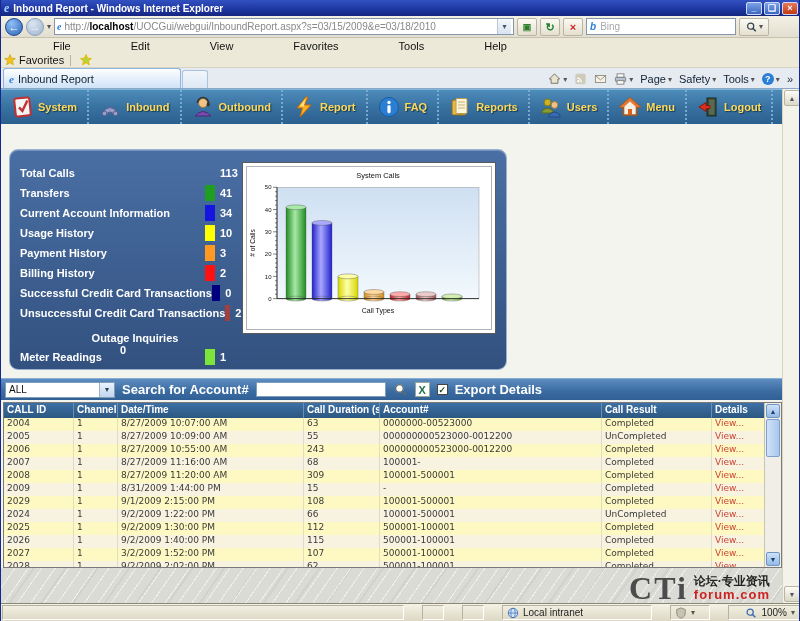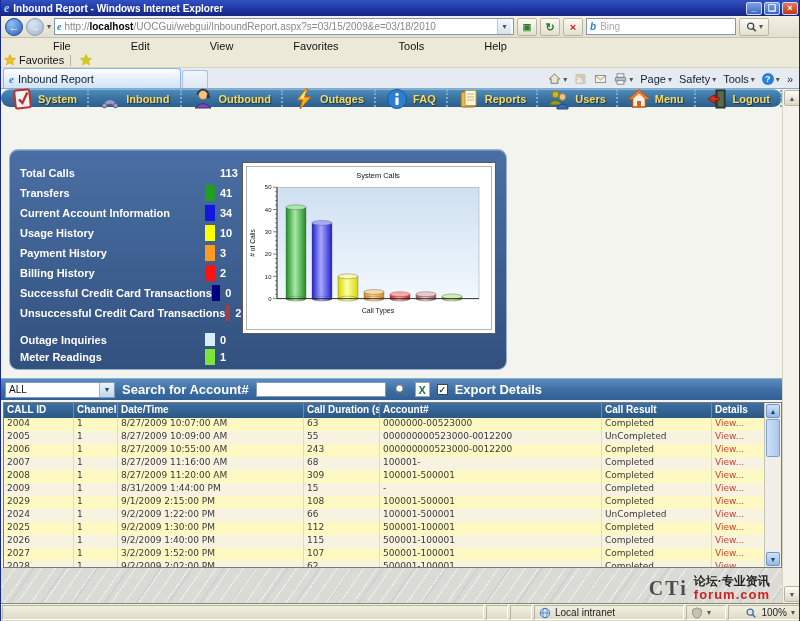--- a/index.html
+++ b/index.html
@@ -58,34 +58,34 @@
   .tab.active .ie-e { margin-right:4px; }
   .tab.stub { width:26px; height:18px; background:linear-gradient(180deg,#f2f6fb,#dde8f4); border:1px solid #aac2de; border-bottom:none; border-radius:3px 3px 0 0; margin-left:1px; }
   #cmdbar { margin-left:auto; display:flex; align-items:center; gap:7px; padding:0 8px 3px 0; font-size:11px; color:#123; }
   .cmd-item { display:flex; align-items:center; gap:2px; }
   .cmd-ico { width:13px; height:12px; display:inline-block; }
   .help-circle { width:12px; height:12px; border-radius:50%; background:#2a7fd4; color:#fff; font-size:9px; font-weight:bold; text-align:center; line-height:12px; }
 
   
   #content { position:absolute; left:0; top:89px; width:800px; height:514px; background:#f4f4ef; }
 
-  #navbar { position:absolute; left:0; top:0; width:781px; height:18px;
-    background:linear-gradient(180deg,#4e8cba 0%,#3a74a3 45%,#2b5f8e 100%); border-top:1px solid #7fb7d9; display:flex;border-radius:9px; }
+  #navbar { position:absolute; left:0; top:0; width:781px; height:35px;
+    background:linear-gradient(180deg,#4e8cba 0%,#3a74a3 45%,#2b5f8e 100%); border-top:1px solid #7fb7d9; display:flex; }
   .nav-item { display:flex; align-items:center; gap:5px; padding:0 10px; border-right:2px dotted #7aa9cd; cursor:pointer; }
   .nav-label { font-size:11px; font-weight:bold; color:#ffd75a; text-shadow:1px 1px 1px #123a52; }
   .nav-ico { width:22px; height:22px; }
 
   #stats-strip { position:absolute; left:0; top:35px; width:781px; height:16px;
     background:linear-gradient(180deg,#e8e7df,#d6d4c8); border-top:2px solid #1e3e68;
     font-size:11px; font-weight:bold; color:#101010; line-height:14px; padding-left:4px; }
 
   #stats-panel { position:absolute; left:8px; top:60px; width:498px; height:221px; border-radius:9px;
     background:linear-gradient(180deg,#4a6fa4,#32517f); border:1px solid #9ab0d0; box-shadow:inset 0 1px 0 rgba(255,255,255,.25); padding:13px 0 0 10px; }
   .stat-row { display:flex; align-items:center; height:20px; width:230px; }
-  .stat-row.gap { margin-top:9px; height:15px; }
+  .stat-row.gap { margin-top:9px; height:15px;flex-direction:column; }
   .stat-label { flex:1; font-size:11px; font-weight:bold; color:#fff; white-space:nowrap; }
   .stat-chip { width:10px; height:16px; margin-right:5px; }
   .stat-row.gap .stat-chip { height:13px; }
   .stat-value { width:30px; font-size:11px; font-weight:bold; color:#fff; }
 
   #chart-frame { position:absolute; left:232px; top:12px; width:254px; height:172px; background:#fff; border:1px solid #5a5a5a; padding:3px; }
   #chart-inner { width:100%; height:100%; border:1px solid #b4b4b4; }
 
   #filterbar { position:absolute; left:0; top:289px; width:781px; height:22px;
     background:linear-gradient(180deg,#5d8cc0 0%,#3c6da2 55%,#305f95 100%); border-top:1px solid #87aed4;
@@ -114,34 +114,34 @@
   .scr-btn.up { top:1px; }
   .scr-btn.down { bottom:1px; }
   #grid-thumb { position:absolute; left:1px; top:16px; width:14px; height:38px; border-radius:2px;
     background:linear-gradient(90deg,#cfe2f8,#a9c7ec); border:1px solid #7f9fcc; }
 
   
   #bottom-area { position:absolute; left:0; top:479px; width:781px; height:35px; background:#dbdbd6;
     background-image:repeating-linear-gradient(125deg, rgba(255,255,255,.55) 0 1px, transparent 1px 11px),
                      repeating-linear-gradient(125deg, rgba(200,200,196,.5) 0 2px, transparent 2px 26px); }
   #watermark { position:absolute; right:12px; bottom:0px; display:flex; align-items:center; gap:6px; }
-  #wm-brand { font-family:"Liberation Serif",serif; font-size:20px; font-weight:bold; color:#4c4c4c; letter-spacing:2px; line-height:30px; }
+  #wm-brand { font-family:"Liberation Serif",serif; font-size:32px; font-weight:bold; color:#4c4c4c; letter-spacing:2px; line-height:30px; }
   #wm-right { display:flex; flex-direction:column; line-height:13px; }
   #wm-cn { font-size:12px; font-weight:bold; color:#222; }
   #wm-domain { font-size:13px; font-weight:bold; color:#c22; letter-spacing:1px; }
 
   
   #page-scroll { position:absolute; left:781px; top:0; width:19px; height:514px; background:#f4f3ea; border-left:1px solid #d8d4c2; }
   .pg-btn { position:absolute; left:1px; width:16px; height:16px; background:linear-gradient(180deg,#fdfcf6,#dcd8c6); border:1px solid #b9b5a2; border-radius:2px;
     font-size:7px; color:#556; text-align:center; line-height:15px; }
   .pg-btn.up { top:1px; } .pg-btn.down { bottom:1px; }
 
   
   #statusbar { position:absolute; left:0; top:603px; width:800px; height:18px;
-    background:linear-gradient(180deg,#f4f2e4,#dcd8c4); border-top:1px solid #8a8775; display:flex; align-items:stretch; padding:1px; gap:2px; font-size:10px; color:#222; }
+    background:linear-gradient(180deg,#f4f2e4,#dcd8c4); border-top:1px solid #8a8775; display:flex; align-items:stretch; padding:1px; gap:18px; font-size:10px; color:#222; }
   .sb-cell { border:1px solid; border-color:#b6b2a0 #fff #fff #b6b2a0; display:flex; align-items:center; padding:0 4px; gap:4px; }
   .sb-main { flex:1; }
   .sb-sm { width:22px; }
   .sb-zone { width:150px; }
   .sb-zoom { width:72px; justify-content:flex-end; }
   .sb-ico { width:12px; height:12px; display:inline-block; }
 </style>
 </head>
 <body>
 
@@ -276,21 +276,21 @@
               <path d="M5.5 7 A5.5 5.5 0 0 1 16.5 7" fill="none" stroke="#333" stroke-width="1.5"></path>
               <rect x="14.8" y="6.5" width="3" height="4" rx="1.4" fill="#333"></rect>
             </svg></span>
           <span class="nav-label">Outbound</span>
         </div>
         <div class="nav-item">
           <span class="nav-ico"><svg viewBox="0 0 22 22">
               <polygon points="13,1 4,12 9.5,12 7,21 18,9 11.5,9 15,1" fill="#ffb020" stroke="#c86a00" stroke-width="1"></polygon>
               <polygon points="12.4,2.6 6.4,10.6 10.8,10.6" fill="#ffe080"></polygon>
             </svg></span>
-          <span class="nav-label">Outages</span>
+          <span class="nav-label">Report</span>
         </div>
         <div class="nav-item">
           <span class="nav-ico"><svg viewBox="0 0 22 22">
               <circle cx="11" cy="11" r="9.5" fill="#2a7fd4" stroke="#1a5a9a"></circle>
               <circle cx="11" cy="6.4" r="1.7" fill="#fff"></circle>
               <rect x="9.4" y="9.2" width="3.2" height="8" rx="1.4" fill="#fff"></rect>
             </svg></span>
           <span class="nav-label">FAQ</span>
         </div>
         <div class="nav-item">

